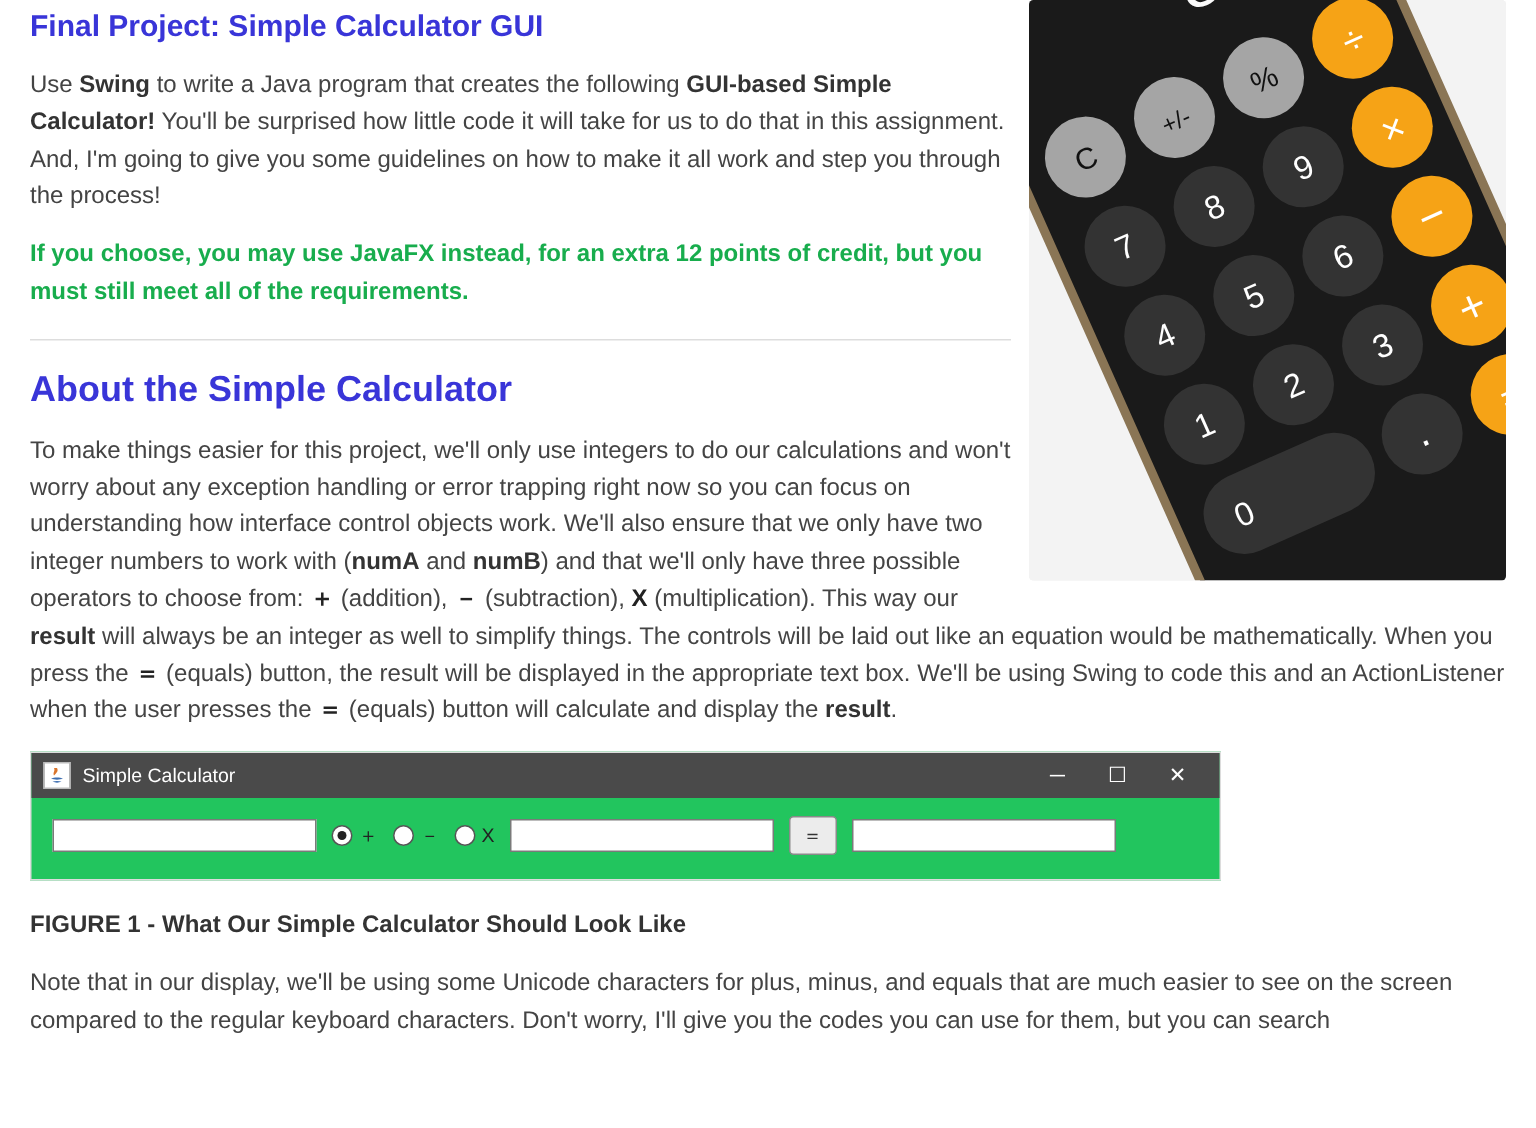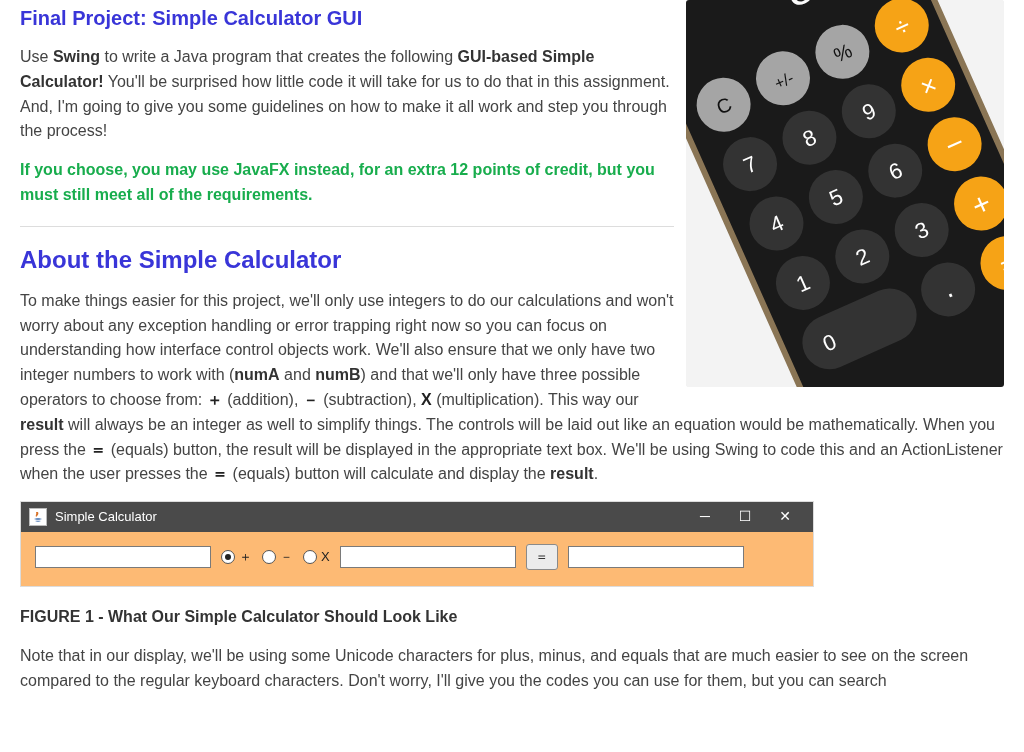--- a/index.html
+++ b/index.html
@@ -25,21 +25,21 @@
   h1{font-size:20px;padding-top:6px;}
   h2{font-size:24px;margin-top:18px;}
   p{margin:0 0 14px 0;color:#444;}
   .extra{color:#18ad4d;font-weight:700;}
   b,strong{color:#333;font-weight:700;text-align:right;}
   hr.sep{border:none;border-top:1px solid #ddd;margin:18px 0 6px 0; clear:none;}
   .glyph{font-weight:900;color:#222;}
   .runs{font-weight:700;color:#333;margin:18px 0 14px 0;}
   .app-screenshot{
     width:794px;box-sizing:border-box;
-    background:#fdba74;border:1px solid #dcdcdc;
+    background:#22c55e;border:1px solid #dcdcdc;
     clear:both;
     margin-bottom:18px;
   }
   .app-screenshot .titlebar{
     background:#4a4a4a;color:#fff;
     height:30px;display:flex;align-items:center;
     padding:0 8px;font-size:13px;
   }
   .app-screenshot .titlebar .java-icon{
     width:16px;height:16px;background:#fff;border:1px solid #bbb;

